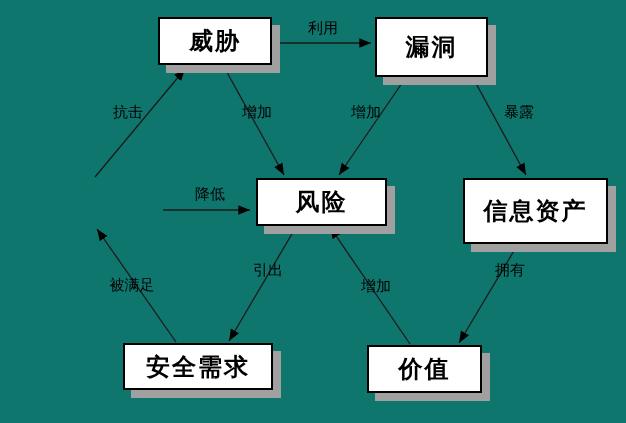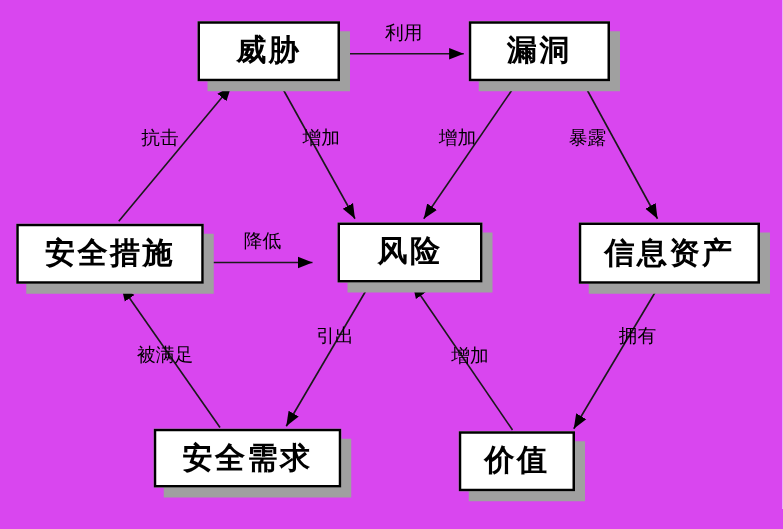--- a/index.html
+++ b/index.html
@@ -5,21 +5,21 @@
   html, body {
     margin: 0;
     padding: 0;
     background: #ffffff;
     font-family: "Liberation Sans", "DejaVu Sans", sans-serif;
   }
   .canvas {
     position: relative;
     width: 626px;
     height: 423px;
-    background: #d946ef;
+    background: #0f766e;
     overflow: hidden;
   }
   .edges {
     position: absolute;
     left: 0;
     top: 0;
     width: 626px;
     height: 423px;
   }
   .node {
@@ -82,48 +82,45 @@
 
     <line x1="410" y1="344" x2="330" y2="227" marker-end="url(#arrowhead)"></line>
 
     <line x1="527" y1="229" x2="459" y2="343" marker-end="url(#arrowhead)"></line>
   </svg>
 
   <div class="node" style="left:158px; top:17px; width:114px; height:48px">
     <span>威胁</span>
   </div>
 
-  <div class="node" style="left:375px; top:17px; width:113px; height:48px">
+  <div class="node" style="left:375px; top:17px; width:113px; height:60px">
     <span>漏洞</span>
   </div>
 
-  <div class="node" style="left:13px; top:179px; width:150px; height:48px">
-    <span>安全措施</span>
-  </div>
 
-  <div class="node" style="left:270px; top:178px; width:116px; height:48px">
+  <div class="node" style="left:256px; top:178px; width:131px; height:48px">
     <span>风险</span>
   </div>
 
-  <div class="node" style="left:463px; top:178px; width:145px; height:49px">
+  <div class="node" style="left:463px; top:178px; width:145px; height:66px">
     <span>信息资产</span>
   </div>
 
   <div class="node" style="left:123px; top:343px; width:150px; height:47px">
     <span>安全需求</span>
   </div>
 
-  <div class="node" style="left:367px; top:345px; width:93px; height:48px">
+  <div class="node" style="left:367px; top:345px; width:115px; height:48px">
     <span>价值</span>
   </div>
 
   <div class="edge-label" style="left:323px; top:27px">利用</div>
   <div class="edge-label" style="left:128px; top:111px">抗击</div>
   <div class="edge-label" style="left:257px; top:111px">增加</div>
   <div class="edge-label" style="left:366px; top:111px">增加</div>
-  <div class="edge-label" style="left:470px; top:111px">暴露</div>
+  <div class="edge-label" style="left:519px; top:111px">暴露</div>
   <div class="edge-label" style="left:210px; top:193px">降低</div>
   <div class="edge-label" style="left:132px; top:284px">被满足</div>
   <div class="edge-label" style="left:268px; top:269px">引出</div>
   <div class="edge-label" style="left:376px; top:285px">增加</div>
   <div class="edge-label" style="left:510px; top:269px">拥有</div>
 
 </div>
 
 </body></html>

